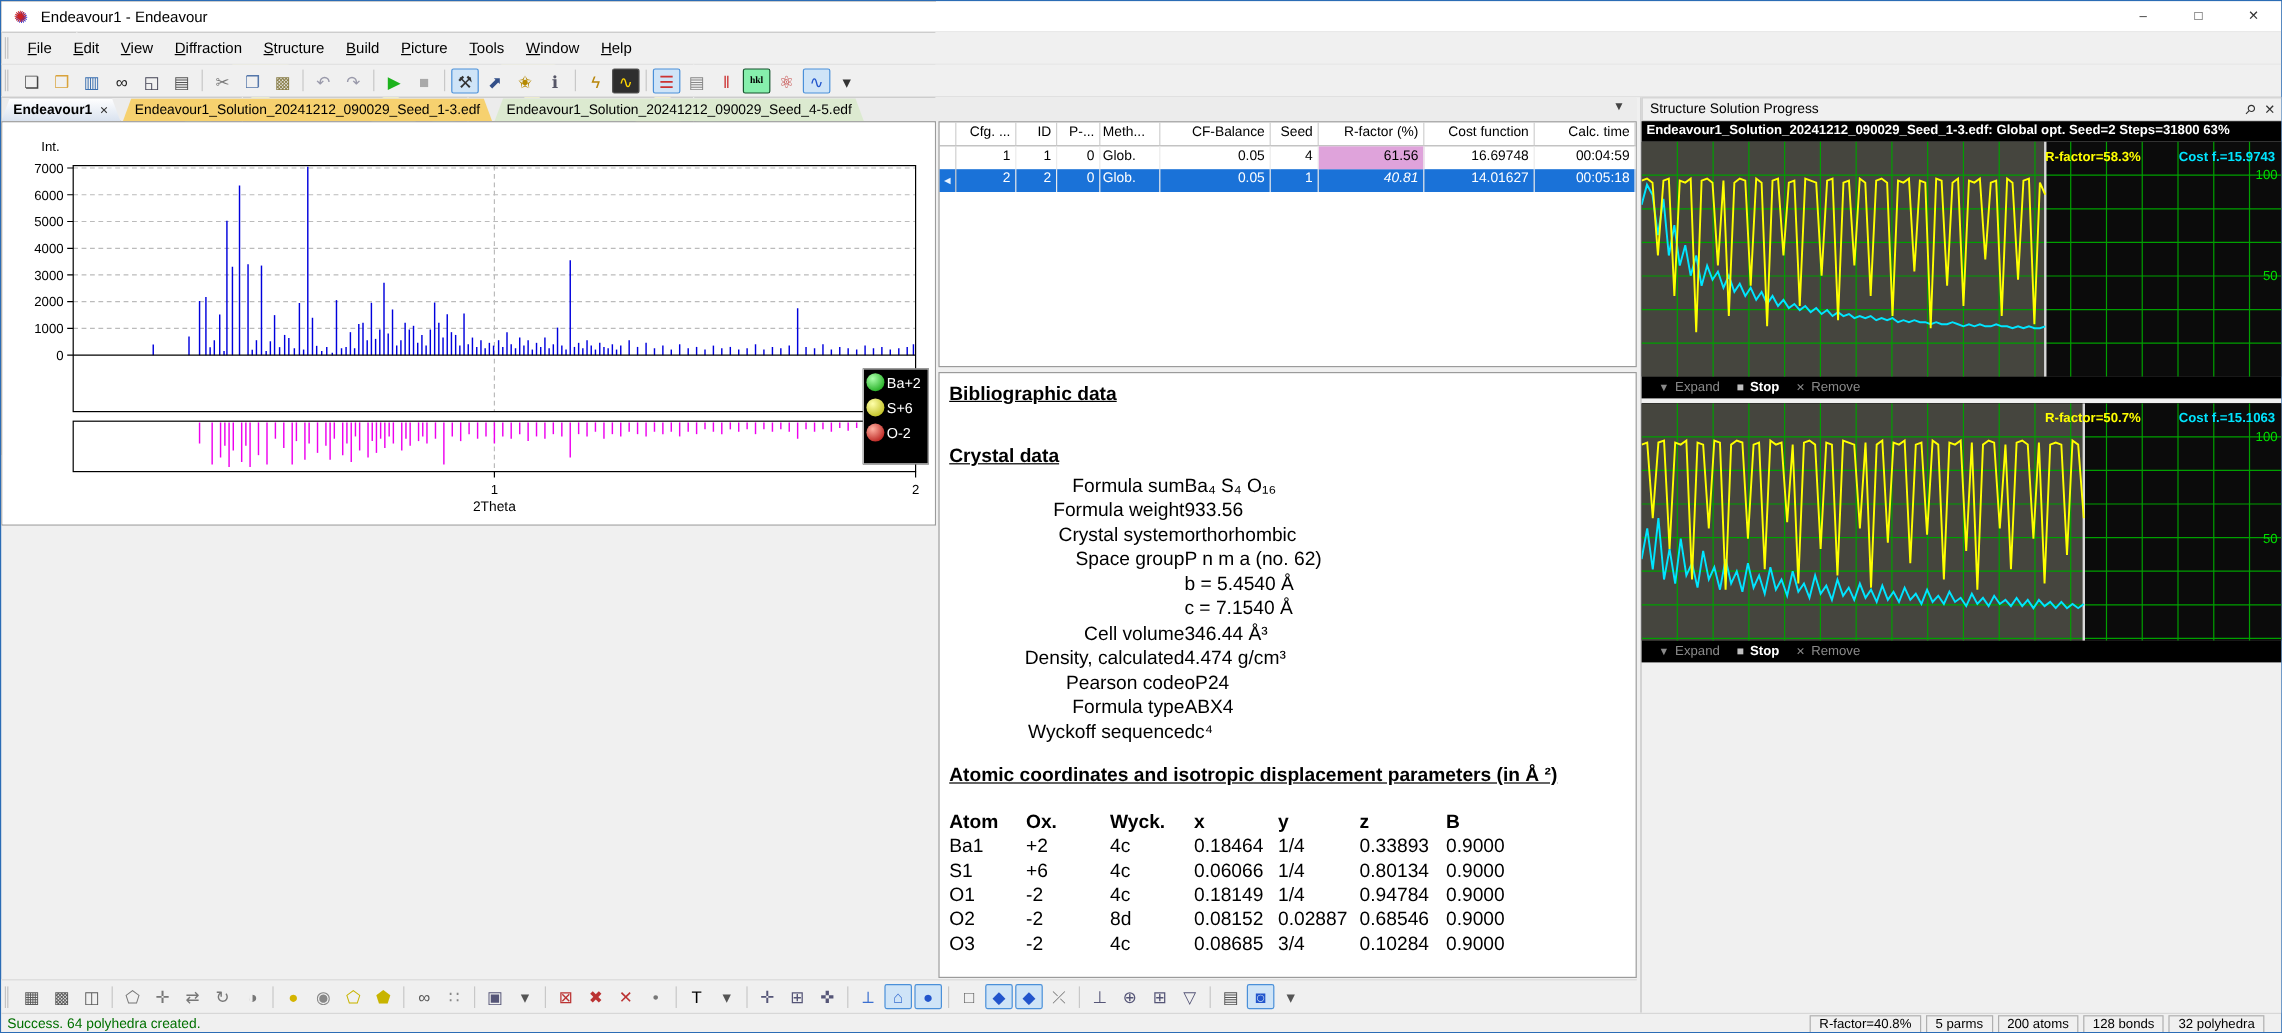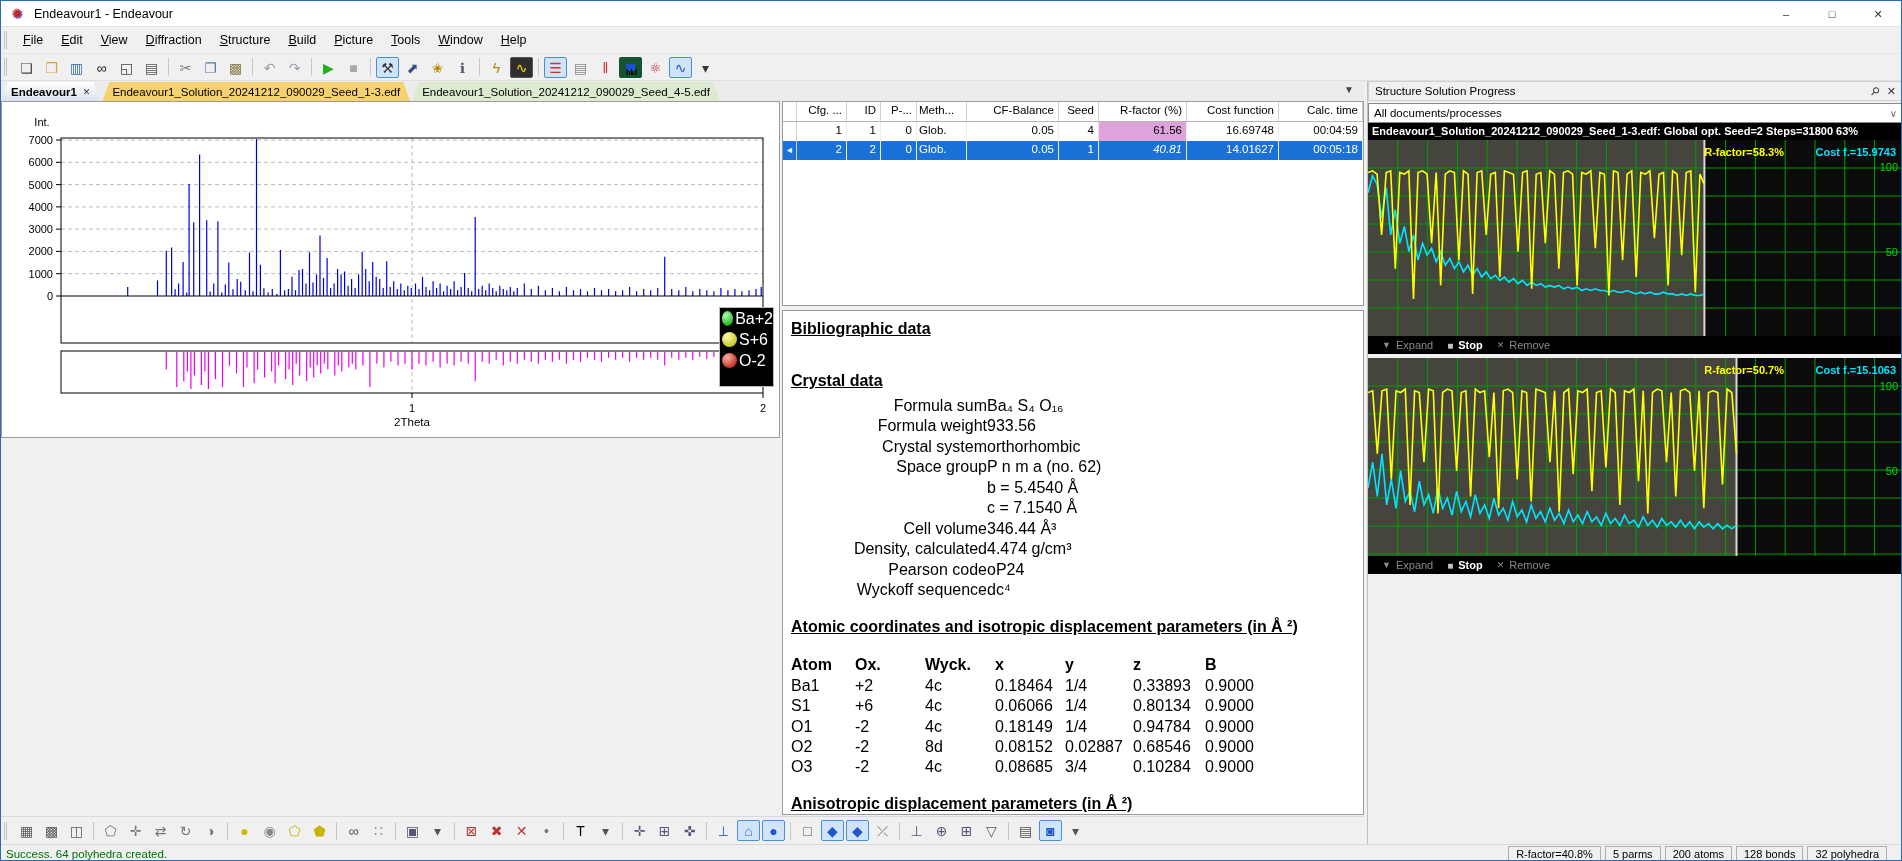--- a/index.html
+++ b/index.html
@@ -22,21 +22,21 @@
   .menu-item::first-letter{text-decoration:underline;}
   
   #toolbar{position:absolute;left:0;top:53px;width:100%;height:27px;background:#f0f0f0;
            display:flex;align-items:center;border-bottom:1px solid #e0e0e0;}
   #bottom-toolbar{position:absolute;left:0;top:815px;width:1363px;height:28px;background:#f0f0f0;
            display:flex;align-items:center;border-top:1px solid #dadada;}
   .ticon{width:23px;height:21px;line-height:20px;text-align:center;font-size:14px;
          border:1px solid transparent;margin:0 1px;border-radius:2px;}
   .ticon.boxed{border:1px solid #4a90d9;background:#cfe4f7;}
   .ticon.dark{background:#2e2e2e;border:1px solid #555;}
-  .ticon.txt{font-size:8px;font-weight:bold;line-height:18px;background:#1d4ed8;border:7px solid #14532d;font-family:Liberation Serif, serif;}
+  .ticon.txt{font-size:8px;font-weight:bold;line-height:18px;background:#86efac;border:1px solid #14532d;font-family:Liberation Serif, serif;}
   .tsep{width:1px;height:18px;background:#c8c8c8;margin:0 4px;}
   
   #tabbar{position:absolute;left:0;top:80px;width:1363px;height:20px;background:#ececec;display:flex;align-items:flex-end;}
   .tab{height:19px;line-height:18px;font-size:11.5px;padding:0 10px;margin-right:2px;
        clip-path:polygon(7px 0,calc(100% - 7px) 0,100% 100%,0 100%);
        display:flex;align-items:center;gap:6px;white-space:nowrap;}
   .tab .tab-close{font-size:9px;color:#333;}
   #tab-dropdown{position:absolute;right:10px;top:3px;font-size:10px;color:#444;}
   
   .panel{position:absolute;background:#fff;border:1px solid #9b9b9b;}
@@ -81,21 +81,21 @@
   .pf-btn.stop .g{color:#c0c0c0;font-size:10px;}
   .proc-plot{position:relative;background:#0b0b0b;}
   
   #statusbar{position:absolute;left:0;top:843px;width:100%;height:18px;background:#f0f0f0;
              border-top:1px solid #d7d7d7;display:flex;align-items:center;font-size:11.5px;}
   #status-msg{color:#007000;margin-left:5px;}
   #status-fields{margin-left:auto;display:flex;gap:4px;margin-right:14px;}
   .sfield{border:1px solid #b0b0b0;padding:0 7px;height:15px;line-height:14px;font-size:11px;background:#f0f0f0;}
   
   #legend{position:absolute;left:718px;top:306px;width:55px;height:80px;background:#000;
-          border:1px solid #bbb;color:#fff;font-size:16px;}
+          border:1px solid #bbb;color:#fff;font-size:12px;}
   .leg-row{display:flex;align-items:center;height:21px;}
   .leg-dot{width:15px;height:15px;border-radius:50%;margin:0 2px;}
 </style>
 </head>
 <body>
 
 <div id="app">
   <div id="titlebar">
     <span id="app-icon">✺</span>
     <span id="win-title">Endeavour1 - Endeavour</span>
@@ -641,20 +641,24 @@
         </div>
         <div class="rep-row">
           <span class="lbl">Density, calculated</span>
           <span>4.474 g/cm³</span>
         </div>
         <div class="rep-row">
           <span class="lbl">Pearson code</span>
           <span>oP24</span>
         </div>
         <div class="rep-row">
+          <span class="lbl">Formula type</span>
+          <span>ABX4</span>
+        </div>
+        <div class="rep-row">
           <span class="lbl">Wyckoff sequence</span>
           <span>dc⁴</span>
         </div>
         <div class="rep-gap-s"></div>
         <div class="rep-h">Atomic coordinates and isotropic displacement parameters (in Å ²)</div>
         <div class="rep-gap-s"></div>
         <div class="atoms-head">
           <span class="ac0">Atom</span>
           <span class="ac1">Ox.</span>
           <span class="ac2">Wyck.</span>
@@ -714,24 +718,20 @@
       </div>
   </div>
 
   <div id="progress-panel">
     <div id="pp-titlebar">
       <span>Structure Solution Progress</span>
       <span id="pp-icons">
         <span id="pp-pin">⚲</span>
         <span>✕</span>
       </span>
-    </div>
-    <div id="pp-combo">
-      <span>All documents/processes</span>
-      <span class="chev">∨</span>
     </div>
     <div id="pp-body">
         <div class="proc-header">Endeavour1_Solution_20241212_090029_Seed_1-3.edf: Global opt.  Seed=2  Steps=31800  63%</div>
         <div class="proc-plot" style="width: 534px; height: 196px;"><svg width="534" height="196" style="font-family:'Liberation Sans',sans-serif">
             <rect x="0" y="0" width="534" height="196" fill="#0b0b0b"></rect>
             <rect x="0" y="0" width="336.4" height="196" fill="#45453e"></rect>
             <line x1="29.8" y1="0" x2="29.8" y2="196" stroke="#00a000" stroke-width="1"></line>
             <line x1="59.6" y1="0" x2="59.6" y2="196" stroke="#00a000" stroke-width="1"></line>
             <line x1="89.4" y1="0" x2="89.4" y2="196" stroke="#00a000" stroke-width="1"></line>
             <line x1="119.2" y1="0" x2="119.2" y2="196" stroke="#00a000" stroke-width="1"></line>

